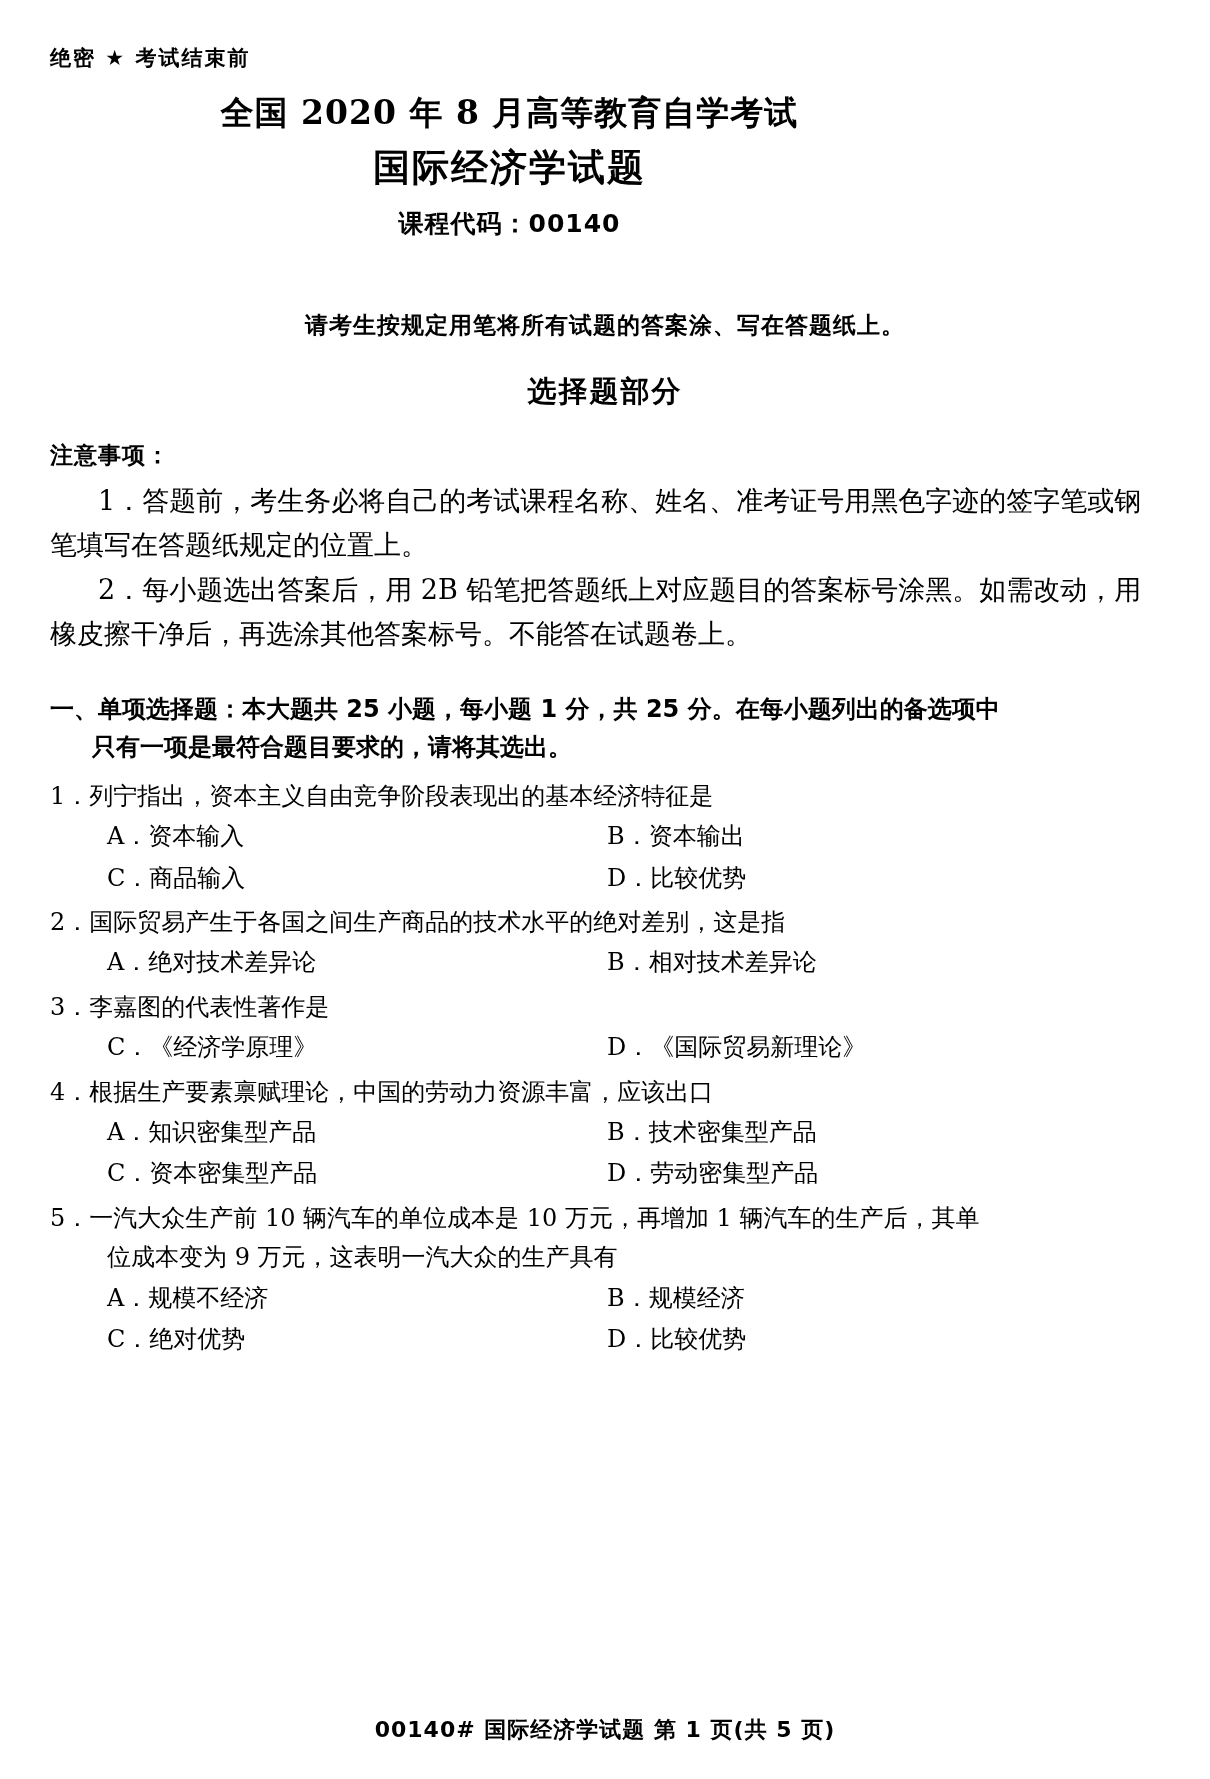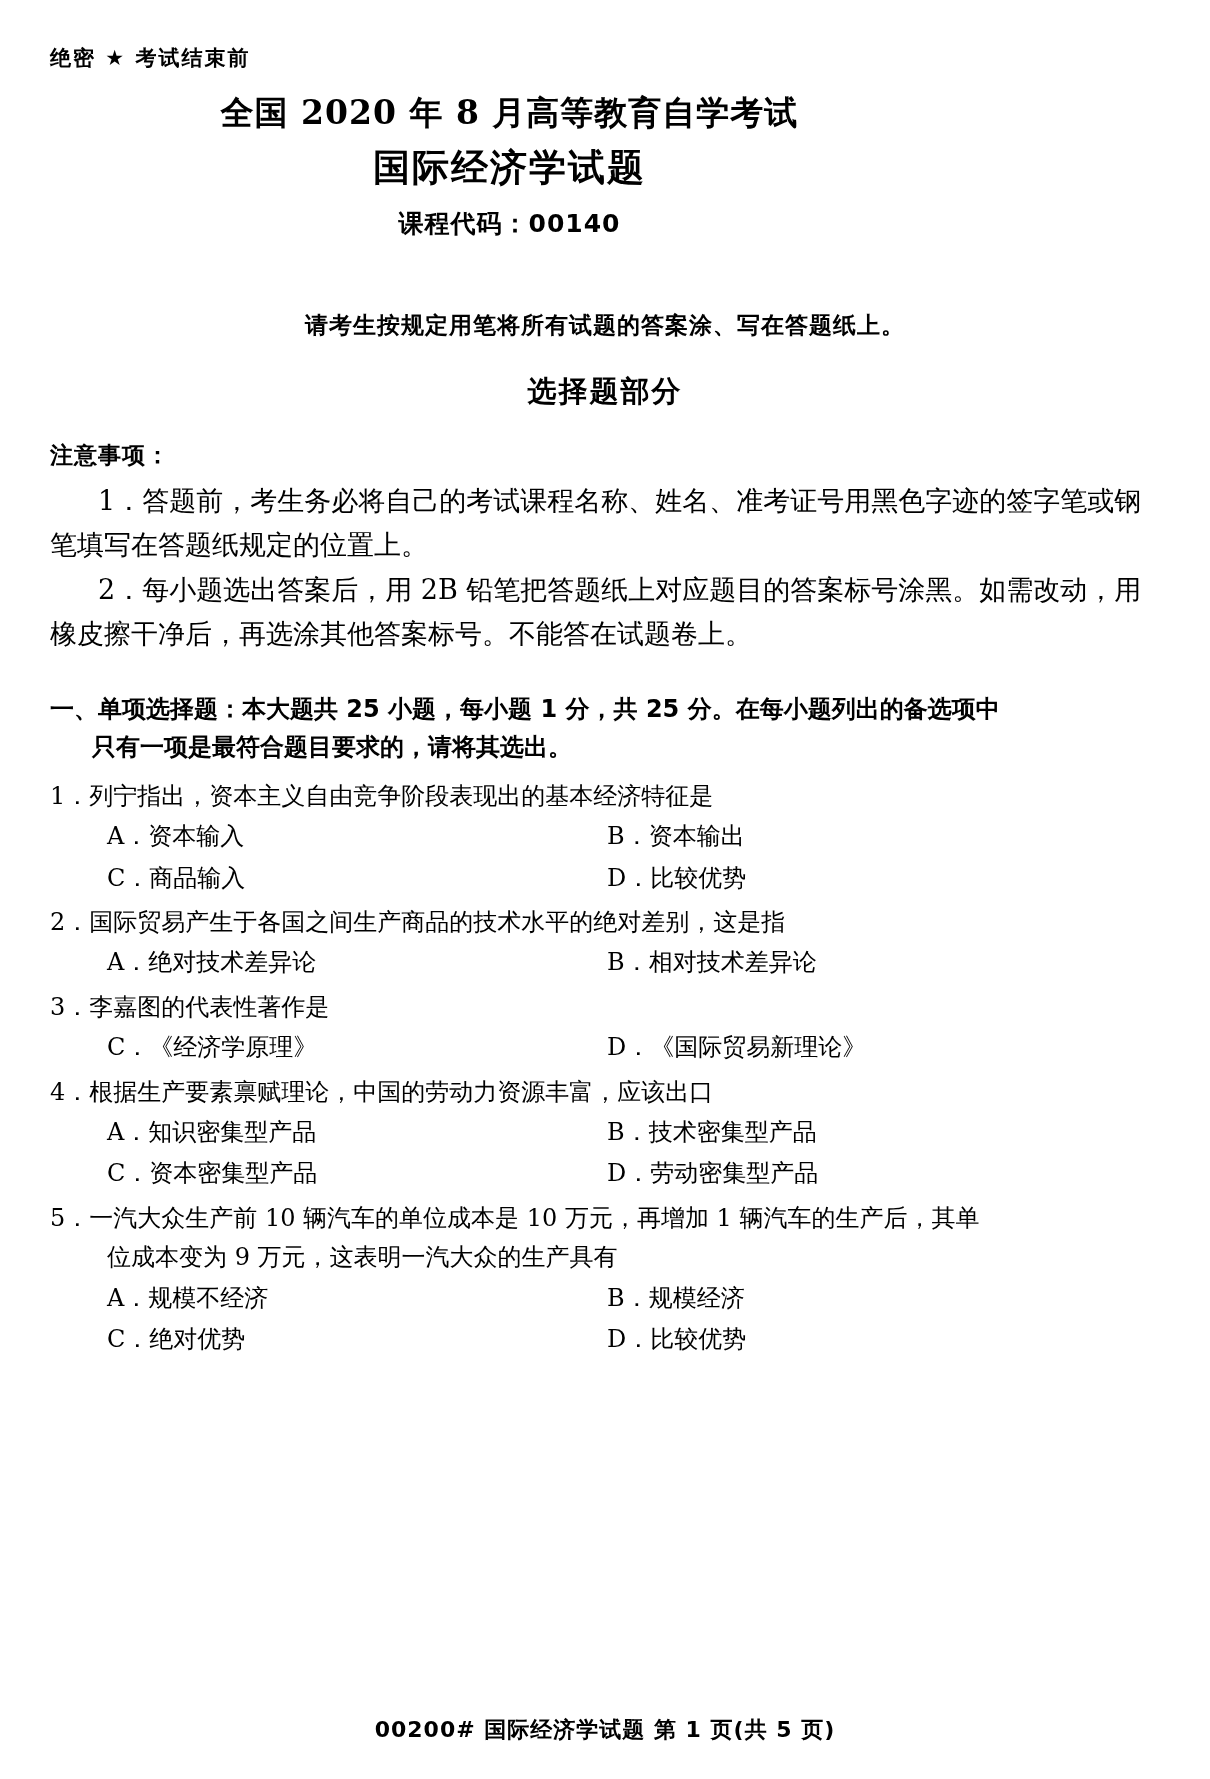--- a/index.html
+++ b/index.html
@@ -243,15 +243,15 @@
         </div>
         <div class="opt-row">
           <span class="opt">C．绝对优势</span>
           <span class="opt">D．比较优势</span>
         </div>
       </div>
 
     </div>
   </div>
 
-  <div class="footer">00200# 国际经济学试题 第 1 页(共 5 页)</div>
+  <div class="footer">00140# 国际经济学试题 第 1 页(共 5 页)</div>
 
 </div>
 
 </body></html>

